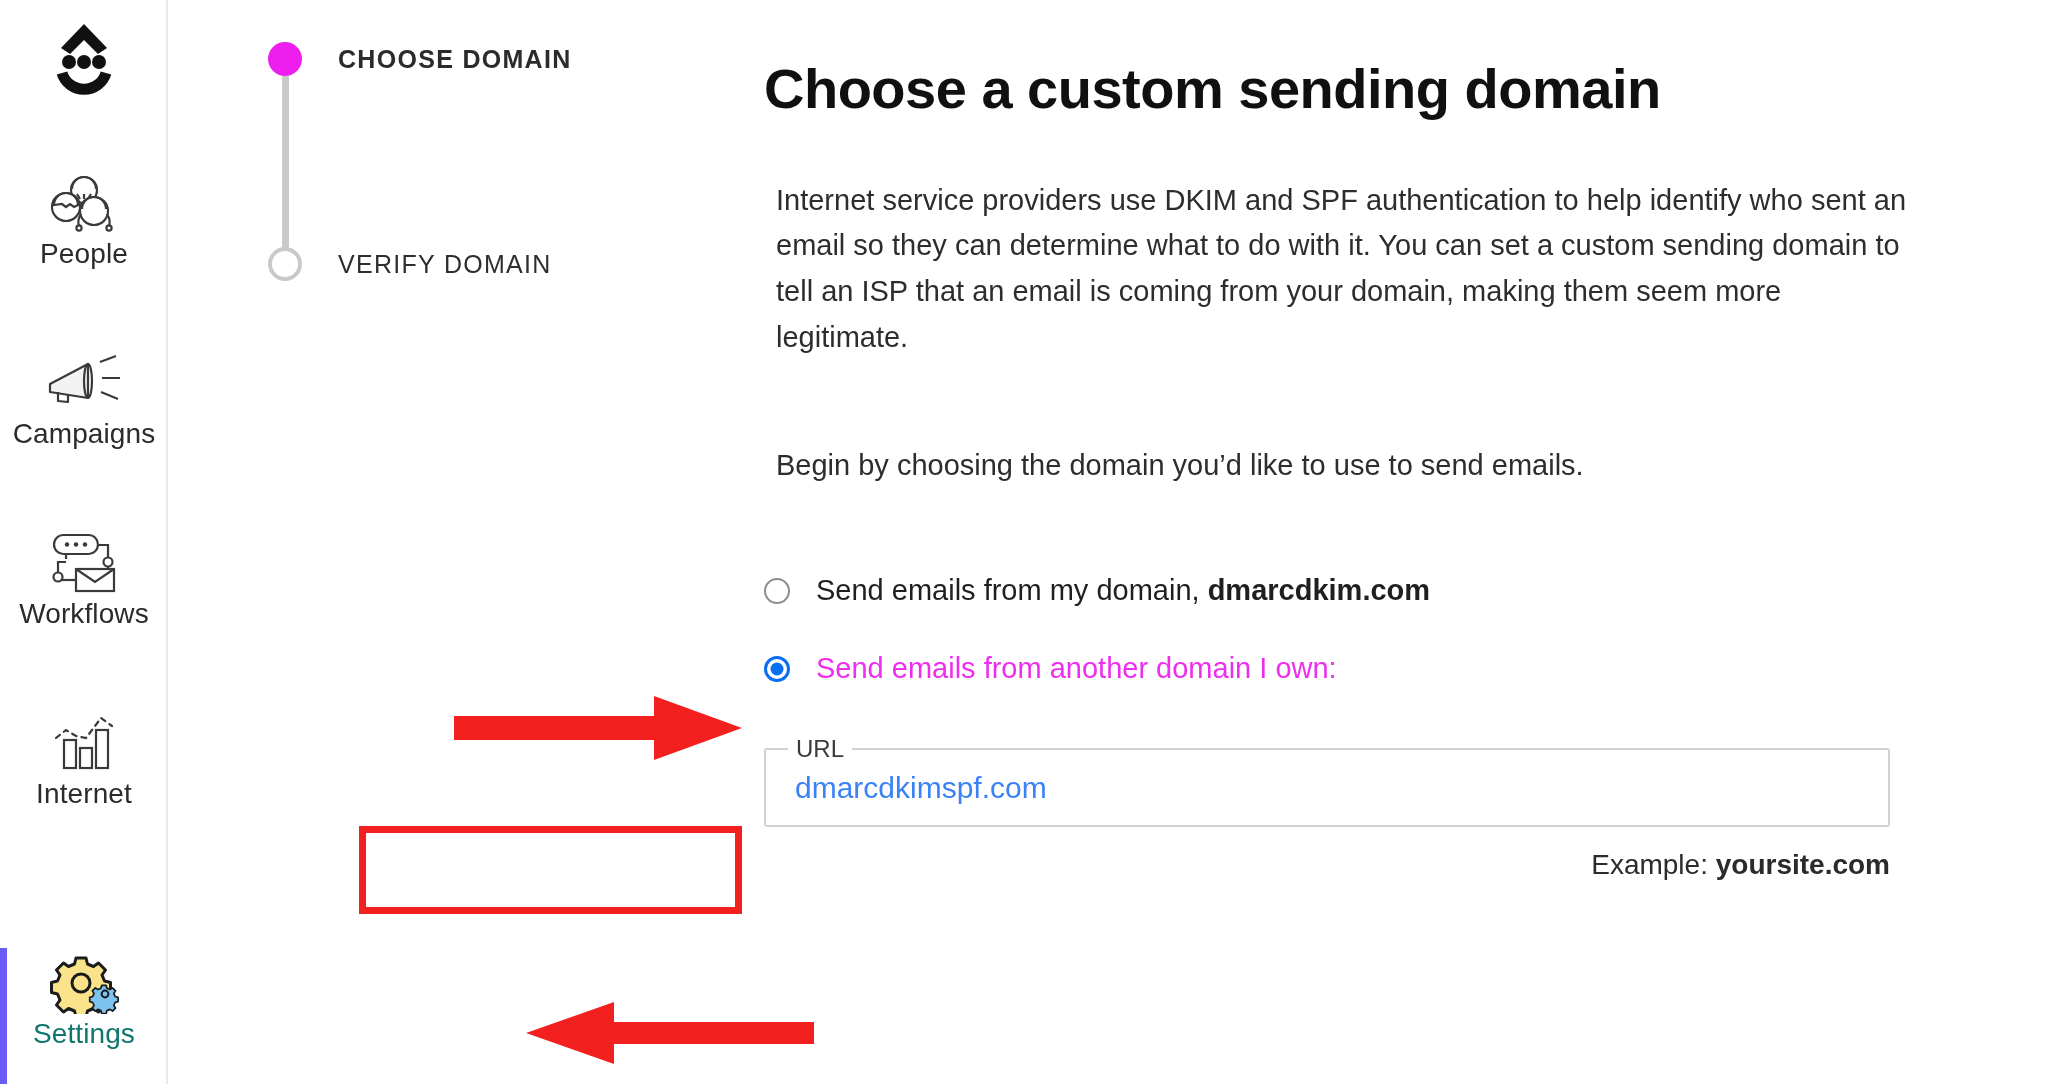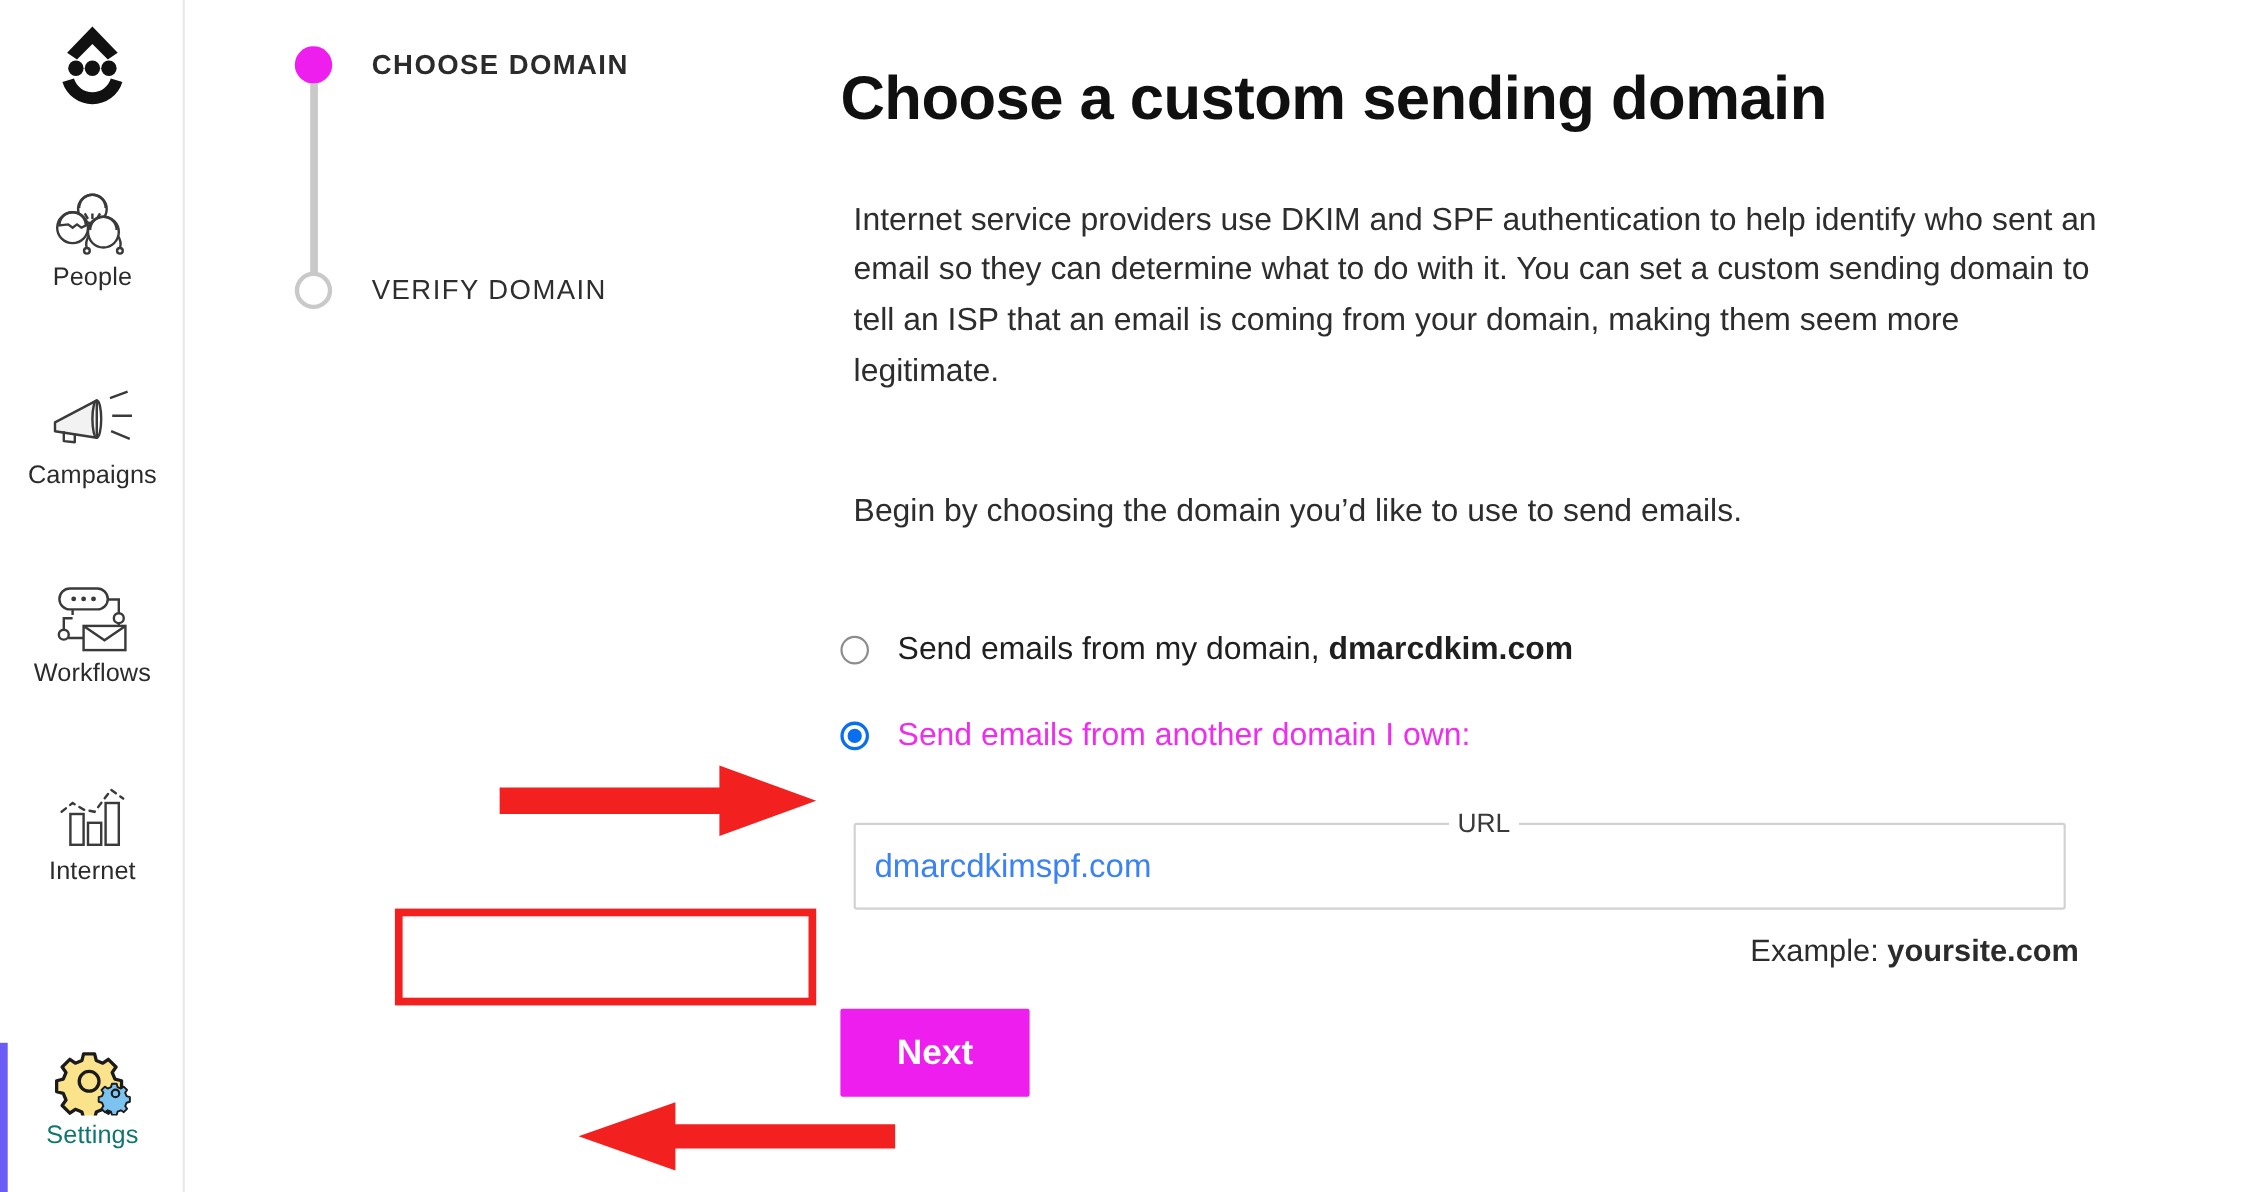--- a/index.html
+++ b/index.html
@@ -27,21 +27,21 @@
   }
   .nav-item {
     position: absolute; left: 0; width: 168px;
     display: flex; flex-direction: column; align-items: center;
     justify-content: flex-start;
     text-decoration: none;
   }
   .nav-icon { height: 62px; display:flex; align-items:center; justify-content:center; }
   .nav-label {
     margin-top: 4px;
-    font-size: 23px;
+    font-size: 28px;
     color: #2b2b2b;
     letter-spacing: .1px;
     font-family: "Liberation Sans", sans-serif;
   }
   .nav-item.active .nav-label { color: #0f766e; }
   .active-bar {
     position: absolute; left: 0; width: 7px; background: #6b5cf6;
   }
 
   
@@ -99,25 +99,24 @@
     width: 13px; height: 13px; border-radius:50%;
     background:#0a6ef0; transform: translate(-50%,-50%);
   }
   .option-label { font-size: 29px; color: #1f1f1f; white-space: nowrap; text-align: center; }
   .option-label b { font-weight: bold; }
   .option-label.highlight { color: #ee2eee; }
 
   
   .field-wrap { position: relative; margin-top: 40px; width: 1126px; }
   fieldset.url-field {
-    margin: 12px; padding: 0;
+    margin: 0; padding: 0;
     height: 92px;
     border: 2px solid #d2d2d2;
     border-radius: 3px;
-    text-align: center;
   }
   fieldset.url-field legend {
     margin-left: 22px; padding: 0 8px;
     font-size: 24px; color: #3a3a3a;
   }
   .url-value {
     position: absolute; left: 31px; top: 36px;
     font-size: 30px; color: #3b82f6;
   }
 
@@ -293,21 +292,20 @@
 
       <div class="field-wrap">
         <fieldset class="url-field">
           <legend>URL</legend>
         </fieldset>
         <span class="url-value">dmarcdkimspf.com</span>
       </div>
 
       <div class="example"><span>Example: </span><b>yoursite.com</b></div>
 
-      <button class="next-btn">Next</button>
     </div>
 
     <svg class="annot" style="left:286px; top:694px; width:300px; height:68px" viewBox="0 0 300 68">
       <path d="M0 22 L200 22 L200 2 L288 34 L200 66 L200 46 L0 46 Z" fill="#f32020"></path>
     </svg>
 
     <svg class="annot" style="left:356px; top:1000px; width:290px; height:66px" viewBox="0 0 290 66">
       <path d="M290 22 L90 22 L90 2 L2 33 L90 64 L90 44 L290 44 Z" fill="#f32020"></path>
     </svg>
 

